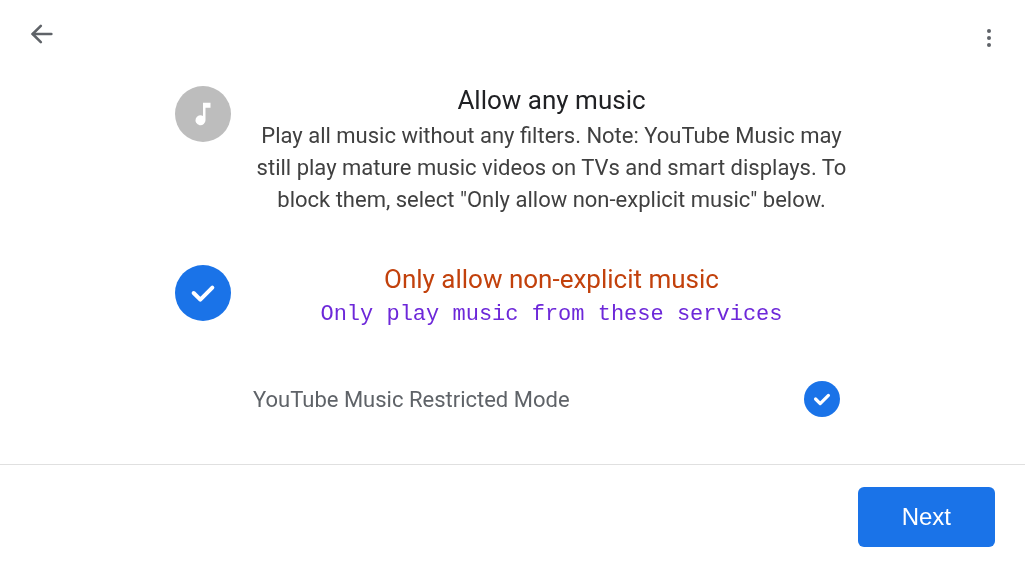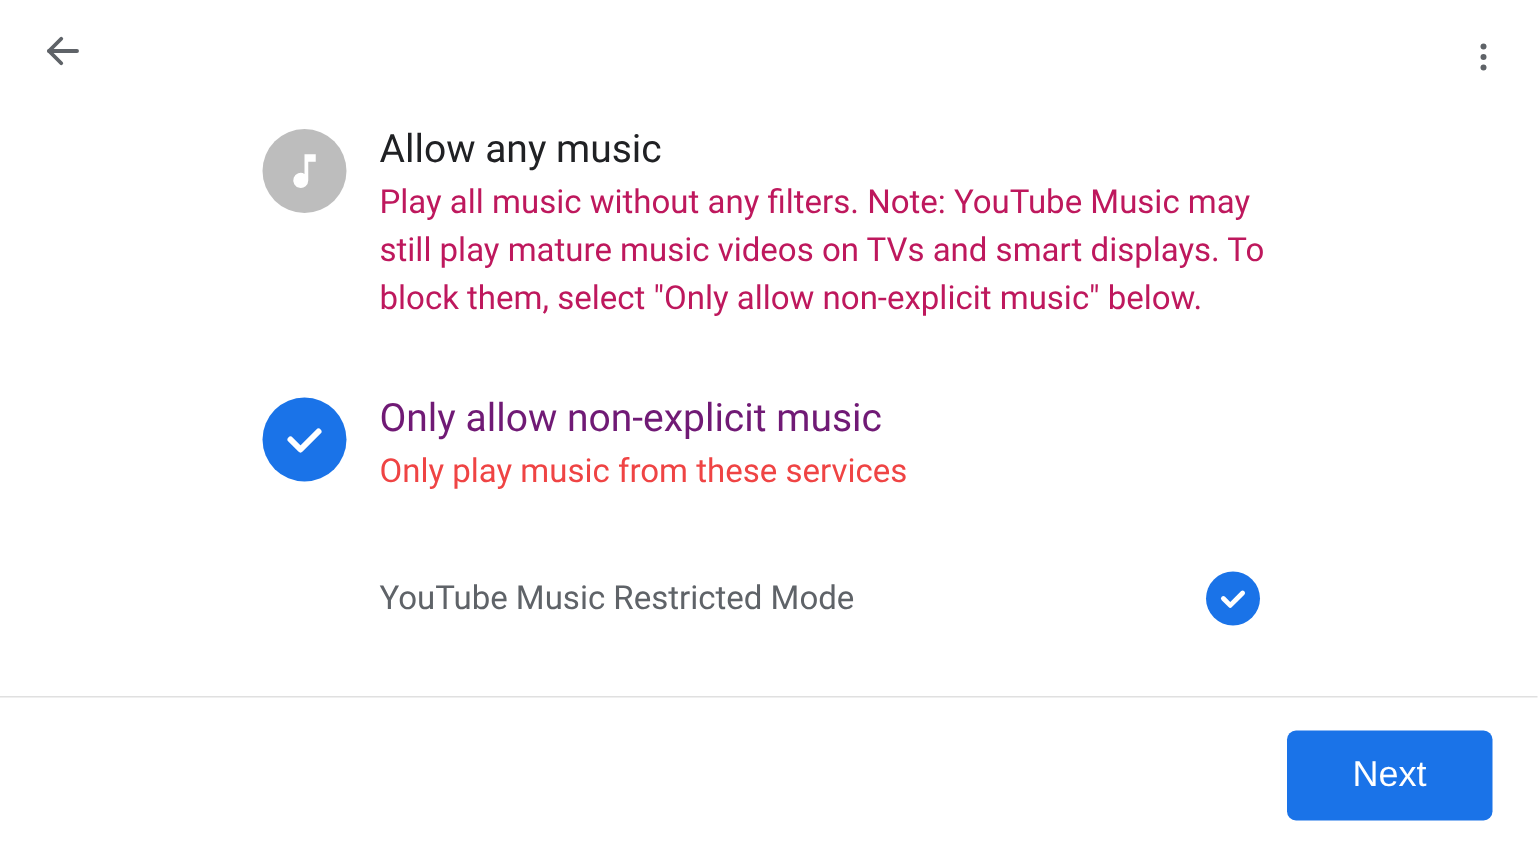--- a/index.html
+++ b/index.html
@@ -35,20 +35,21 @@
       height: 32px;
       display: flex;
       align-items: center;
       justify-content: center;
       color: #5f6368;
       cursor: pointer;
       margin-top: 4px;
     }
     .content {
       padding: 30px 175px 0 175px;
+      text-align: center;
     }
     .option {
       display: flex;
       align-items: flex-start;
       gap: 22px;
       margin-bottom: 48px;
     }
     .option-icon {
       flex-shrink: 0;
       width: 56px;
@@ -71,29 +72,30 @@
       flex: 1;
     }
     .option-title {
       font-size: 26px;
       font-weight: 400;
       color: #202124;
       line-height: 1.3;
       margin-bottom: 2px;
     }
     .option-title.selected {
-      color: #701a75;
+      color: #c2410c;
     }
     .option-desc {
       font-size: 22px;
-      color: #be185d;
+      color: #404040;
       line-height: 1.45;
     }
     .option-desc.selected {
-      color: #ef4444;
+      color: #6d28d9;
+      font-family: Liberation Mono, monospace;
     }
     .sub-option {
       display: flex;
       align-items: center;
       justify-content: space-between;
       padding-left: 78px;
       padding-right: 10px;
       margin-top: 50px;
       gap: 11px;
     }

